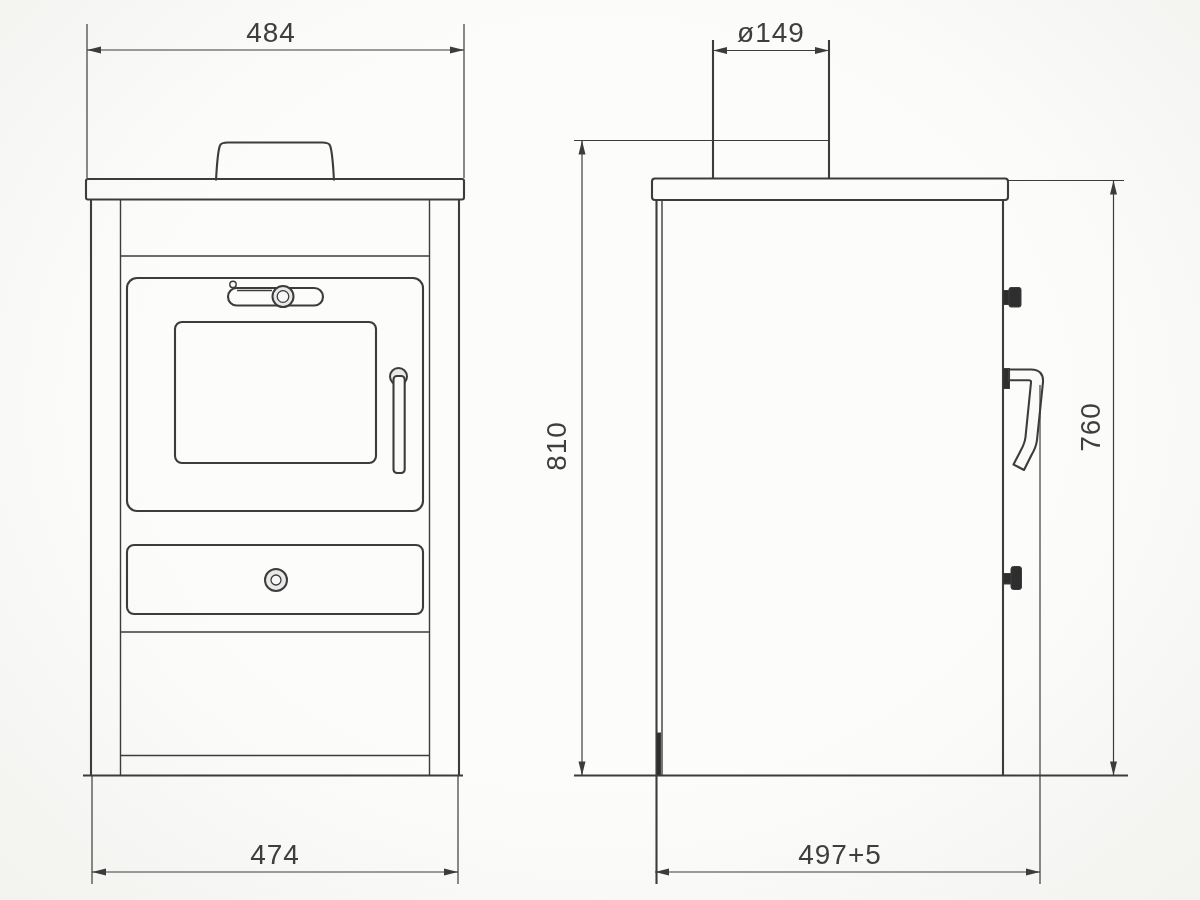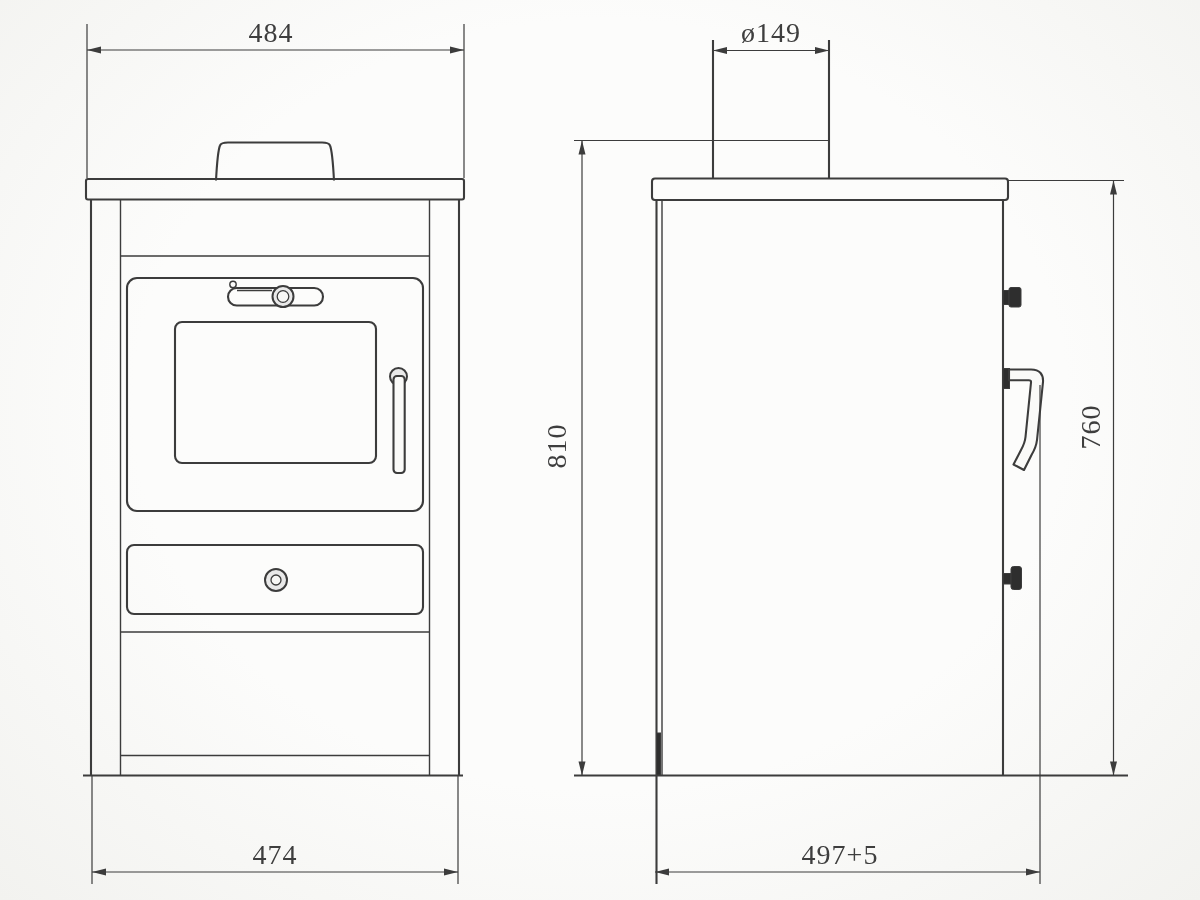--- a/index.html
+++ b/index.html
@@ -1,20 +1,20 @@
 <!DOCTYPE html>
 <html style="--line: #3c3c3c; --knob: #2e2e2e; --text: #3e3e3e; --background: #fafaf8; --ring_fill: #e9e9e9;"><head>
 <meta charset="utf-8">
 <style>
   html,body{margin:0;padding:0;}
   .stage{
     position:relative;width:1200px;height:900px;overflow:hidden;
     background:var(--background,#fafaf8);
     background-image:radial-gradient(ellipse at 50% 45%, #fcfcfb 55%, #f2f2ef 100%);
-    font-family:Liberation Serif, serif;
+    font-family:Liberation Sans, sans-serif;
   }
   svg{position:absolute;left:0;top:0;}
   .ln2{stroke:var(--line,#3c3c3c);stroke-width:2.1;fill:none;stroke-linecap:butt;stroke-linejoin:round;}
   .ln1{stroke:var(--line,#3c3c3c);stroke-width:1.4;fill:none;stroke-linejoin:round;}
   .dim{stroke:var(--line,#3c3c3c);stroke-width:1.2;fill:none;}
   .arrow{fill:var(--line,#3c3c3c);stroke:none;}
   .dark{fill:var(--knob,#2e2e2e);stroke:var(--line,#3c3c3c);stroke-width:1;}
   .ring{fill:var(--ring_fill,#e9e9e9);stroke:var(--line,#3c3c3c);stroke-width:2;}
   .ringin{fill:#f7f7f5;stroke:var(--line,#3c3c3c);stroke-width:1.3;}
   .bgfill{fill:#fafaf8;stroke:var(--line,#3c3c3c);stroke-width:2.1;stroke-linejoin:round;}

